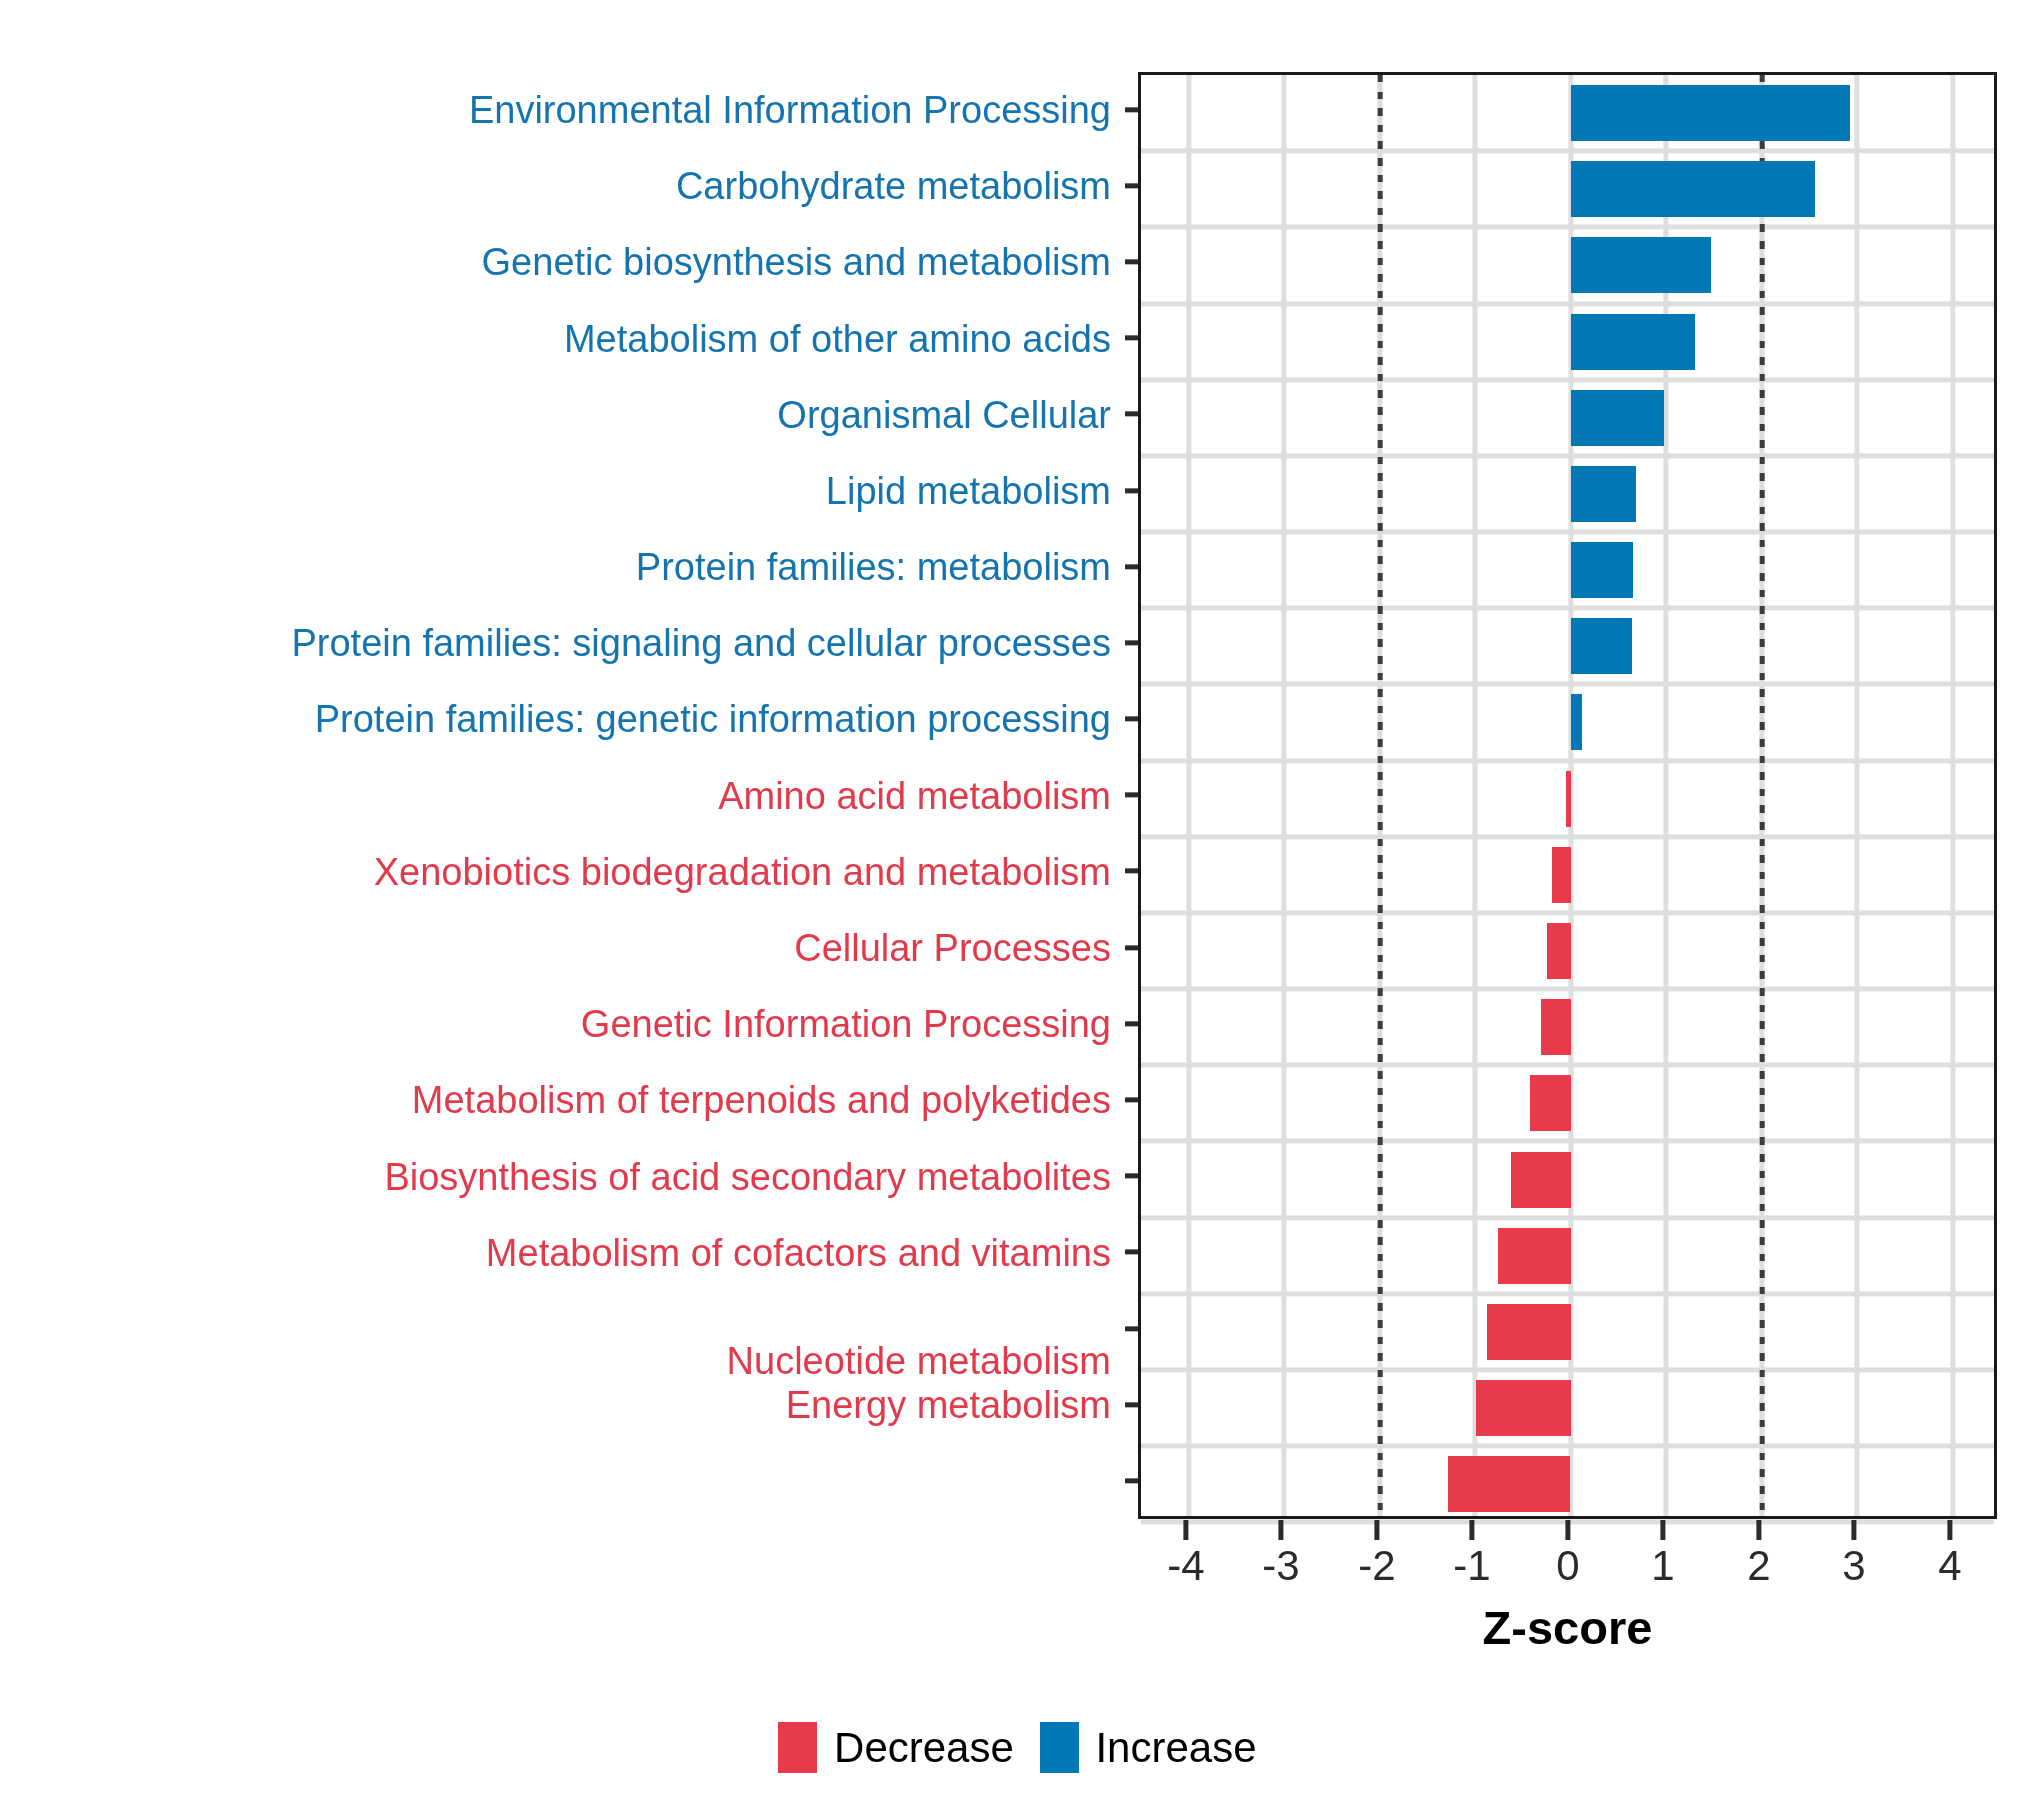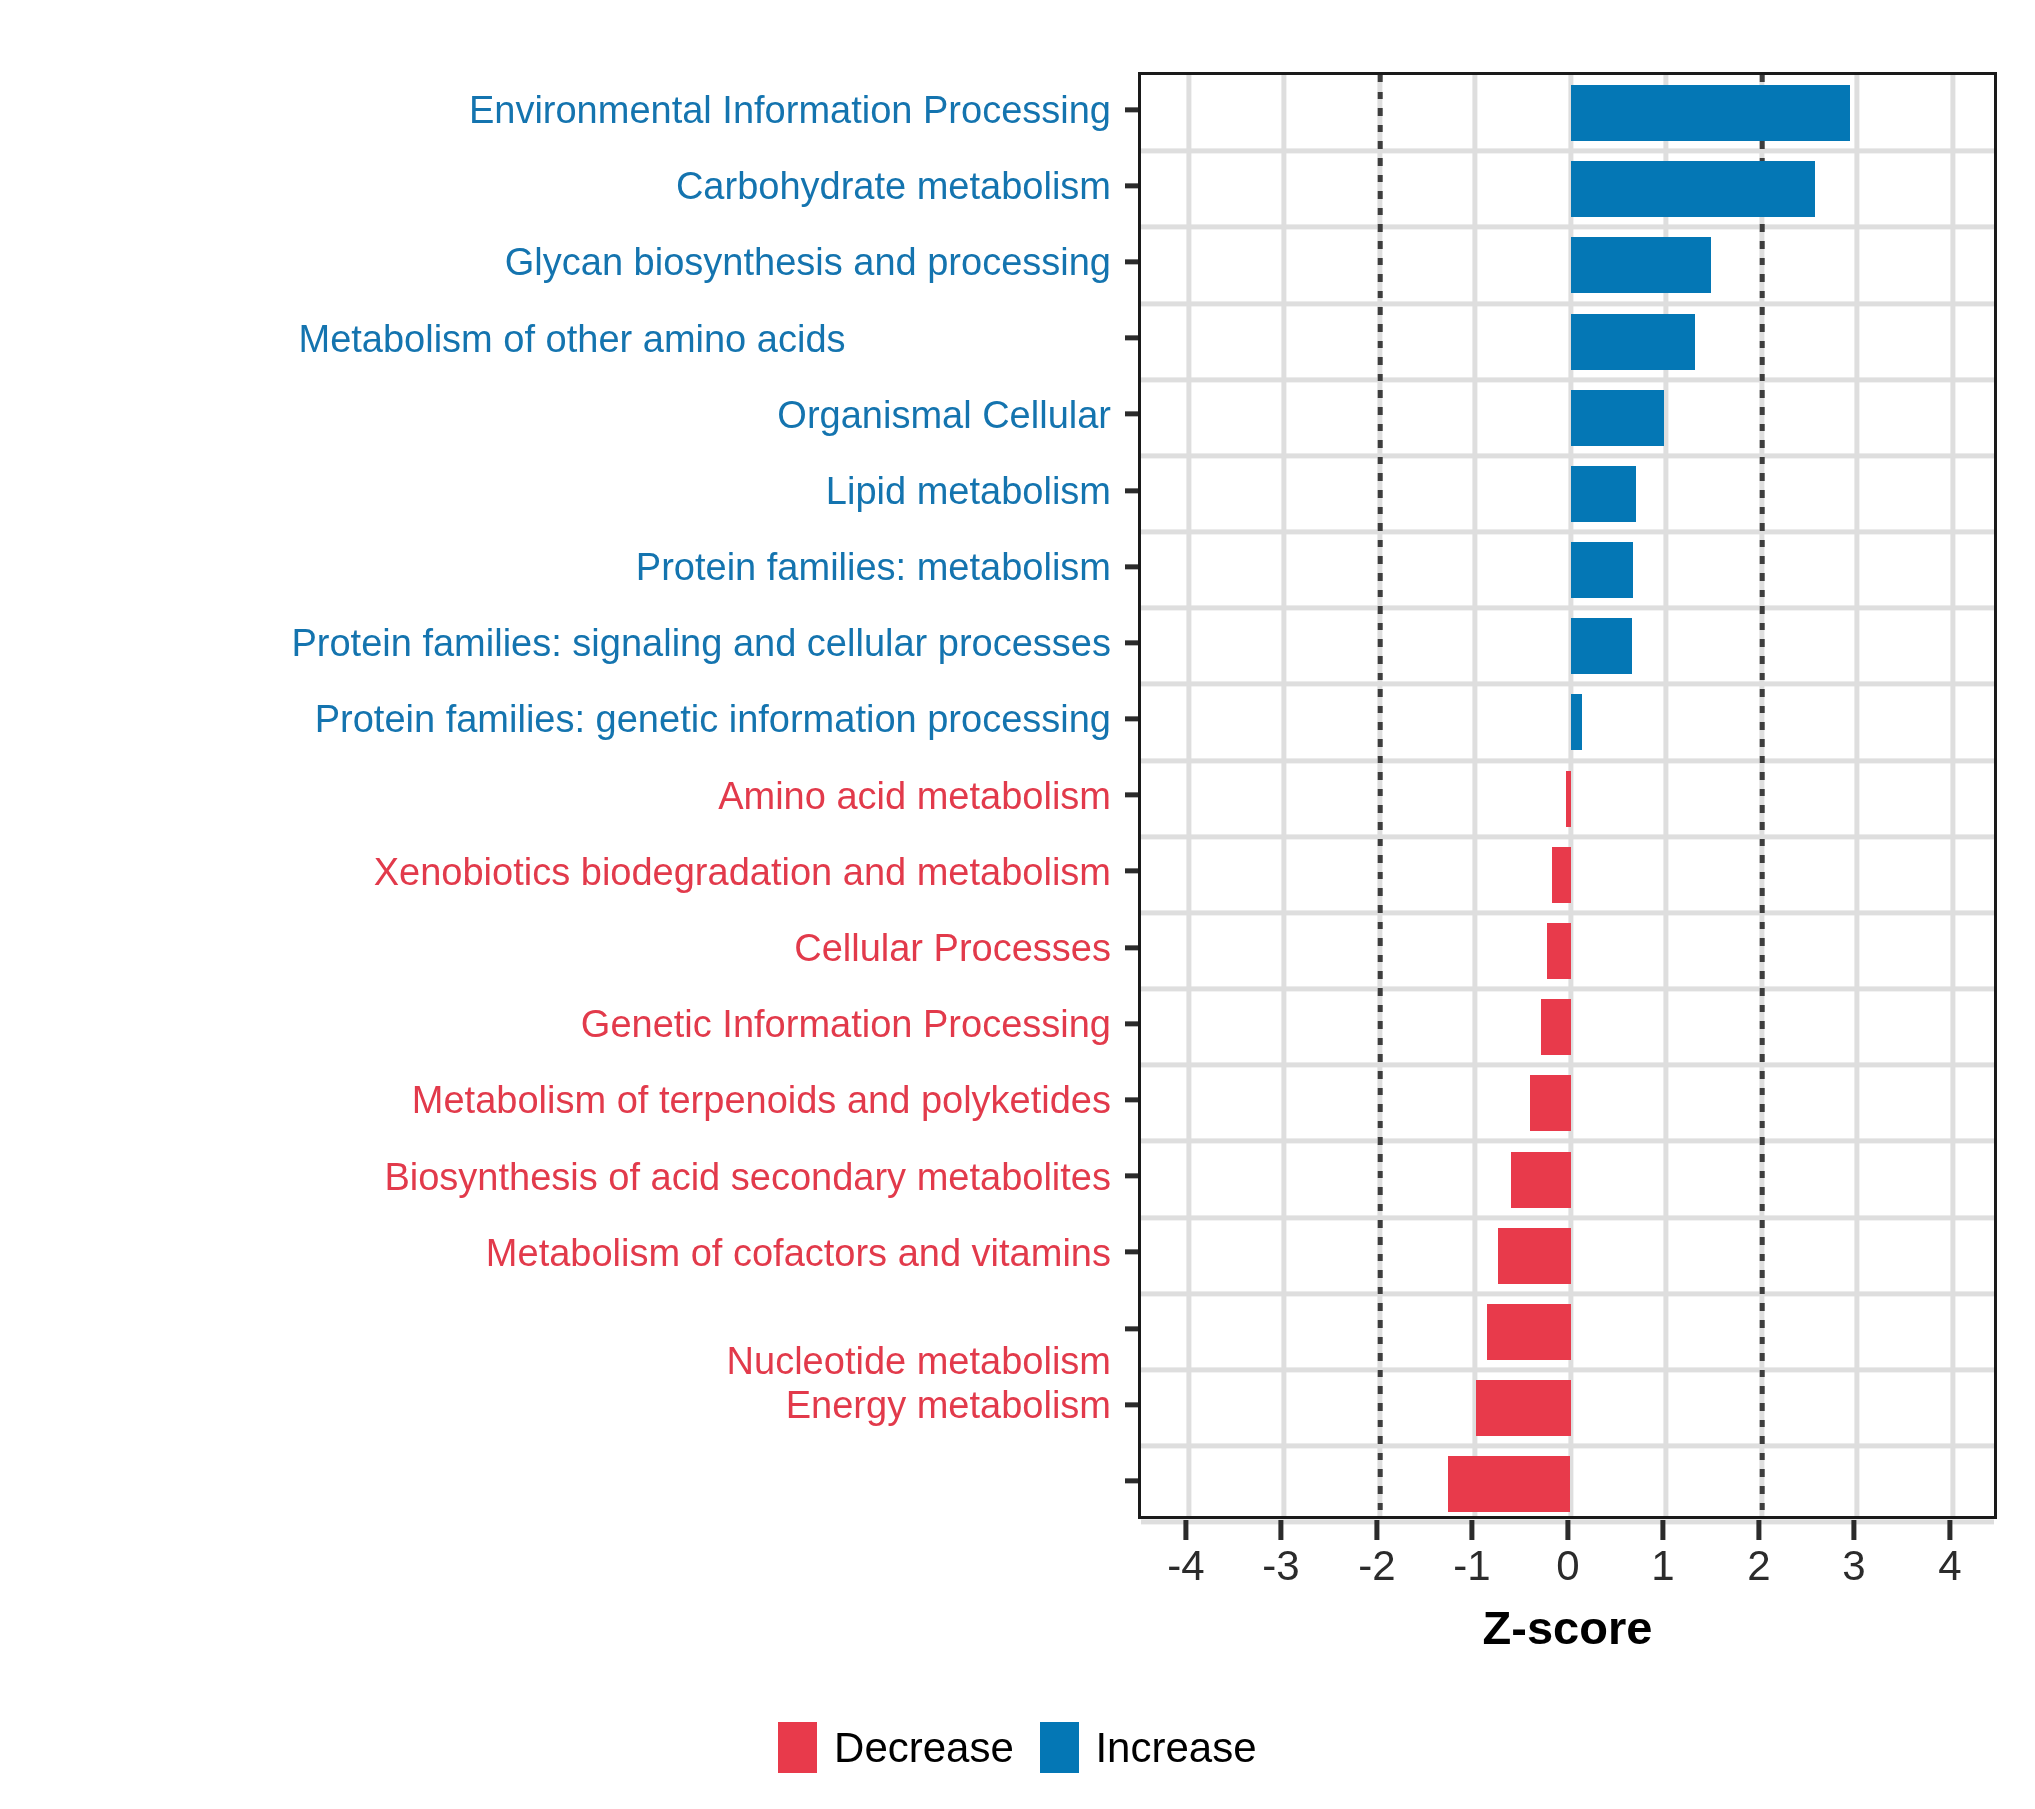--- a/index.html
+++ b/index.html
@@ -159,22 +159,22 @@
 </style>
 </head>
 <body>
 
 <div id="root">
   <div class="chart-area">
 
     <div class="ylabels" id="ylabels">
         <div class="ylabel up" style="top: 38px;">Environmental Information Processing</div>
         <div class="ylabel up" style="top: 114px;">Carbohydrate metabolism</div>
-        <div class="ylabel up" style="top: 190px;">Glycan biosynthesis and processing</div>
-        <div class="ylabel up" style="top: 267px; text-align: center;">Metabolism of other amino acids</div>
+        <div class="ylabel up" style="top: 190px;">Genetic biosynthesis and metabolism</div>
+        <div class="ylabel up" style="top: 267px;">Metabolism of other amino acids</div>
         <div class="ylabel up" style="top: 343px;">Organismal Cellular</div>
         <div class="ylabel up" style="top: 419px;">Lipid metabolism</div>
         <div class="ylabel up" style="top: 495px;">Protein families: metabolism</div>
         <div class="ylabel up" style="top: 571px;">Protein families: signaling and cellular processes</div>
         <div class="ylabel up" style="top: 647px;">Protein families: genetic information processing</div>
         <div class="ylabel down" style="top: 724px;">Amino acid metabolism</div>
         <div class="ylabel down" style="top: 800px;">Xenobiotics biodegradation and metabolism</div>
         <div class="ylabel down" style="top: 876px;">Cellular Processes</div>
         <div class="ylabel down" style="top: 952px;">Genetic Information Processing</div>
         <div class="ylabel down" style="top: 1028px;">Metabolism of terpenoids and polyketides</div>

